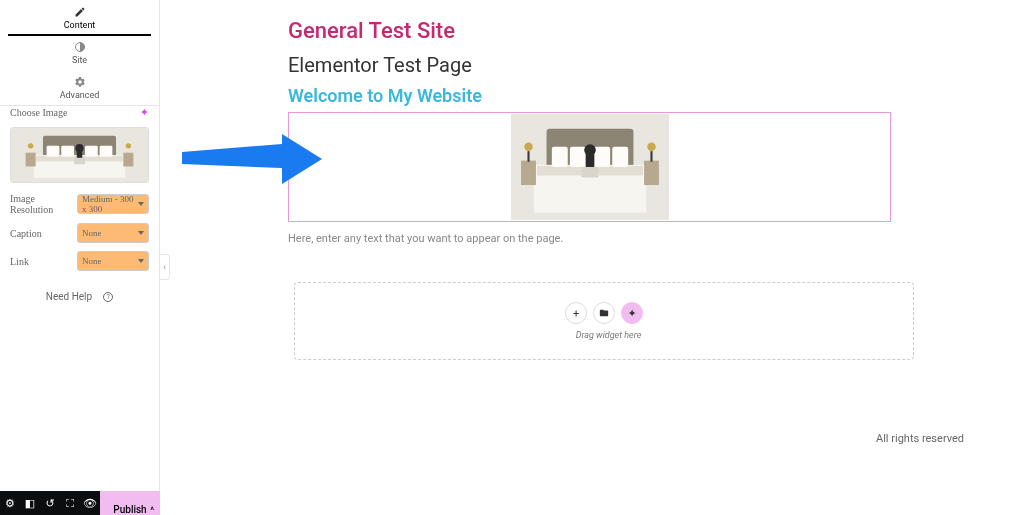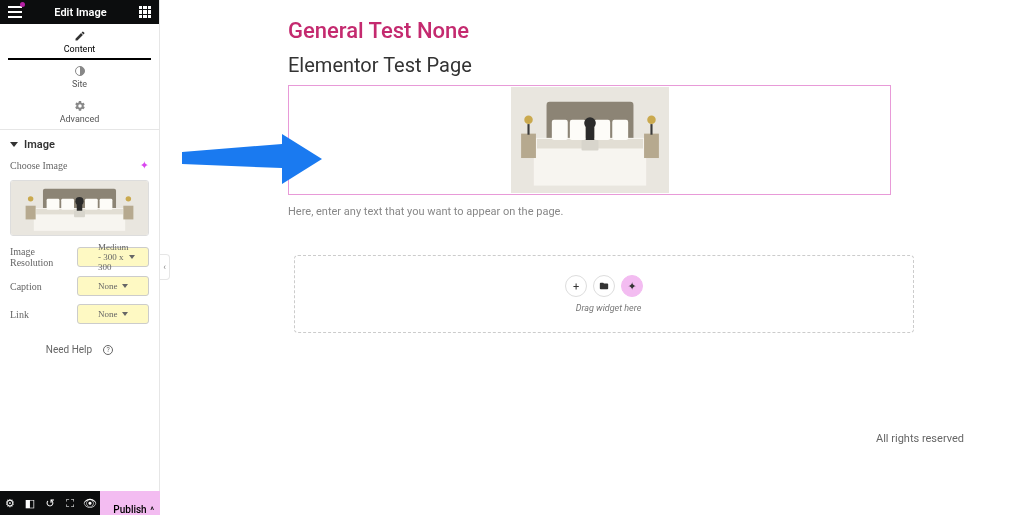--- a/index.html
+++ b/index.html
@@ -21,21 +21,21 @@
 .tab.active::after { content: ""; position: absolute; bottom: -1px; left: 8px; right: 8px; height: 2px; background: #000; }
 .tab-ico { display: block; margin: 0 auto 2px; width: 12px; height: 12px; }
 
 .section-header { display: flex; align-items: center; padding: 8px 10px; font-weight: 600; font-size: 11px; }
 .caret-down { width: 0; height: 0; border-left: 4px solid transparent; border-right: 4px solid transparent; border-top: 5px solid #333; margin-right: 6px; }
 .panel { padding: 0 10px 10px; }
 .field-row { display: flex; align-items: center; justify-content: flex-end; margin-bottom: 8px; font-size: 10px; color: #666; font-family: Liberation Serif, serif; }
 .field-label { flex: 1; }
 .ai-icon { color: #d946ef; font-size: 11px; cursor: pointer; }
 .thumb-wrap { width: 100%; height: 56px; border: 1px solid #ddd; border-radius: 3px; overflow: hidden; margin-bottom: 10px; cursor: pointer; }
-.select { width: 72px; height: 20px; border: 1px solid #ccc; border-radius: 3px; font-size: 9px; padding: 0 20px; display: flex; align-items: center; justify-content: space-between; cursor: pointer; background: #fef9c3; }
+.select { width: 72px; height: 20px; border: 1px solid #ccc; border-radius: 3px; font-size: 9px; padding: 0 4px; display: flex; align-items: center; justify-content: space-between; cursor: pointer; background: #fdba74; }
 .sel-caret { width: 0; height: 0; border-left: 3px solid transparent; border-right: 3px solid transparent; border-top: 4px solid #666; }
 
 .help-row { text-align: center; font-size: 10px; color: #666; margin-top: 20px; display: flex; justify-content: center; align-items: center; gap: 11px; }
 .help-ico { width: 10px; height: 10px; border: 1px solid #666; border-radius: 50%; display: inline-flex; align-items: center; justify-content: center; font-size: 7px; }
 
 .bottom-bar { position: absolute; bottom: 0; left: 0; width: 160px; height: 24px; background: #0c0d0e; display: flex; align-items: center; }
 .bb-icons { display: flex; }
 .bb-ico { width: 20px; height: 24px; display: flex; align-items: center; justify-content: center; color: #fff; cursor: pointer; font-size: 11px; }
 .publish-btn { flex: 1; background: #f3bcf1; height: 24px; display: flex; align-items: flex-end; justify-content: center; font-size: 10px; font-weight: 500; color: #000; cursor: pointer; position: relative; }
 .publish-chev { position: absolute; right: 6px; font-size: 9px; }
@@ -63,40 +63,20 @@
 
 .arrow { position: absolute; left: 182px; top: 134px; pointer-events: none; }
 
 
 .bed-svg { width: 100%; height: 100%; display: block; }
 </style>
 </head>
 <body>
 
 <div class="sidebar">
-  <div class="sidebar-header">
-    <div class="menu-icon">
-      <span></span>
-        <span></span>
-        <span></span>
-      <div class="menu-dot"></div>
-    </div>
-    <div class="sidebar-title">Edit Image</div>
-    <div class="grid-icon">
-      <span></span>
-        <span></span>
-        <span></span>
-        <span></span>
-        <span></span>
-        <span></span>
-        <span></span>
-        <span></span>
-        <span></span>
-    </div>
-  </div>
 
   <div class="tabs">
     <div class="tab active">
       <svg class="tab-ico" viewBox="0 0 24 24">
           <path d="M3 17.25V21h3.75L17.81 9.94l-3.75-3.75L3 17.25zM20.71 7.04a1 1 0 0 0 0-1.41l-2.34-2.34a1 1 0 0 0-1.41 0l-1.83 1.83 3.75 3.75 1.83-1.83z" fill="#333"></path>
         </svg>
       <span>Content</span>
     </div>
     <div class="tab">
       <svg class="tab-ico" viewBox="0 0 24 24">
@@ -106,24 +86,20 @@
       <span>Site</span>
     </div>
     <div class="tab">
       <svg class="tab-ico" viewBox="0 0 24 24">
           <path d="M19.14 12.94a7.49 7.49 0 0 0 .05-.94 7.49 7.49 0 0 0-.05-.94l2.03-1.58a.5.5 0 0 0 .12-.64l-1.92-3.32a.5.5 0 0 0-.61-.22l-2.39.96a7.03 7.03 0 0 0-1.62-.94l-.36-2.54A.5.5 0 0 0 13.9 2h-3.84a.5.5 0 0 0-.49.42l-.36 2.54c-.58.24-1.12.56-1.62.94l-2.39-.96a.5.5 0 0 0-.61.22L2.67 8.48a.5.5 0 0 0 .12.64l2.03 1.58c-.03.31-.05.63-.05.94s.02.63.05.94L2.79 14.16a.5.5 0 0 0-.12.64l1.92 3.32c.14.24.43.34.61.22l2.39-.96c.5.38 1.04.7 1.62.94l.36 2.54c.04.24.25.42.49.42h3.84c.24 0 .45-.18.49-.42l.36-2.54c.58-.24 1.12-.56 1.62-.94l2.39.96c.18.12.47.02.61-.22l1.92-3.32a.5.5 0 0 0-.12-.64l-2.03-1.58zM12 15.5A3.5 3.5 0 1 1 12 8.5a3.5 3.5 0 0 1 0 7z" fill="#888"></path>
         </svg>
       <span>Advanced</span>
     </div>
   </div>
 
-  <div class="section-header">
-    <span class="caret-down"></span>
-    <span>Image</span>
-  </div>
 
   <div class="panel">
     <div class="field-row">
       <span class="field-label">Choose Image</span>
       <span class="ai-icon">✦</span>
     </div>
     <div class="thumb-wrap">
       <svg class="bed-svg" viewBox="0 0 300 120" preserveAspectRatio="xMidYMid slice">
         <rect width="300" height="120" fill="#e9e6df"></rect>
         <rect x="70" y="18" width="160" height="50" rx="4" fill="#8c8475"></rect>
@@ -184,22 +160,23 @@
     <div class="publish-btn">
       <span>Publish</span>
       <span class="publish-chev">^</span>
     </div>
   </div>
 </div>
 
 <div class="collapse-handle">‹</div>
 
 <div class="canvas">
-  <div class="site-title">General Test None</div>
+  <div class="site-title">General Test Site</div>
   <div class="page-title">Elementor Test Page</div>
+  <div class="welcome">Welcome to My Website</div>
 
   <div class="widget-selected">
     <svg class="widget-img" viewBox="0 0 300 200" preserveAspectRatio="xMidYMid slice">
       <rect width="300" height="200" fill="#e9e6df"></rect>
       <rect x="68" y="28" width="164" height="74" rx="6" fill="#8c8475"></rect>
       <rect x="44" y="96" width="212" height="90" fill="#f7f5f0"></rect>
       <rect x="50" y="98" width="200" height="18" fill="#e2ded4"></rect>
       <rect x="78" y="62" width="30" height="38" rx="4" fill="#fdfcf8"></rect>
       <rect x="112" y="62" width="30" height="38" rx="4" fill="#fdfcf8"></rect>
       <rect x="158" y="62" width="30" height="38" rx="4" fill="#fdfcf8"></rect>

